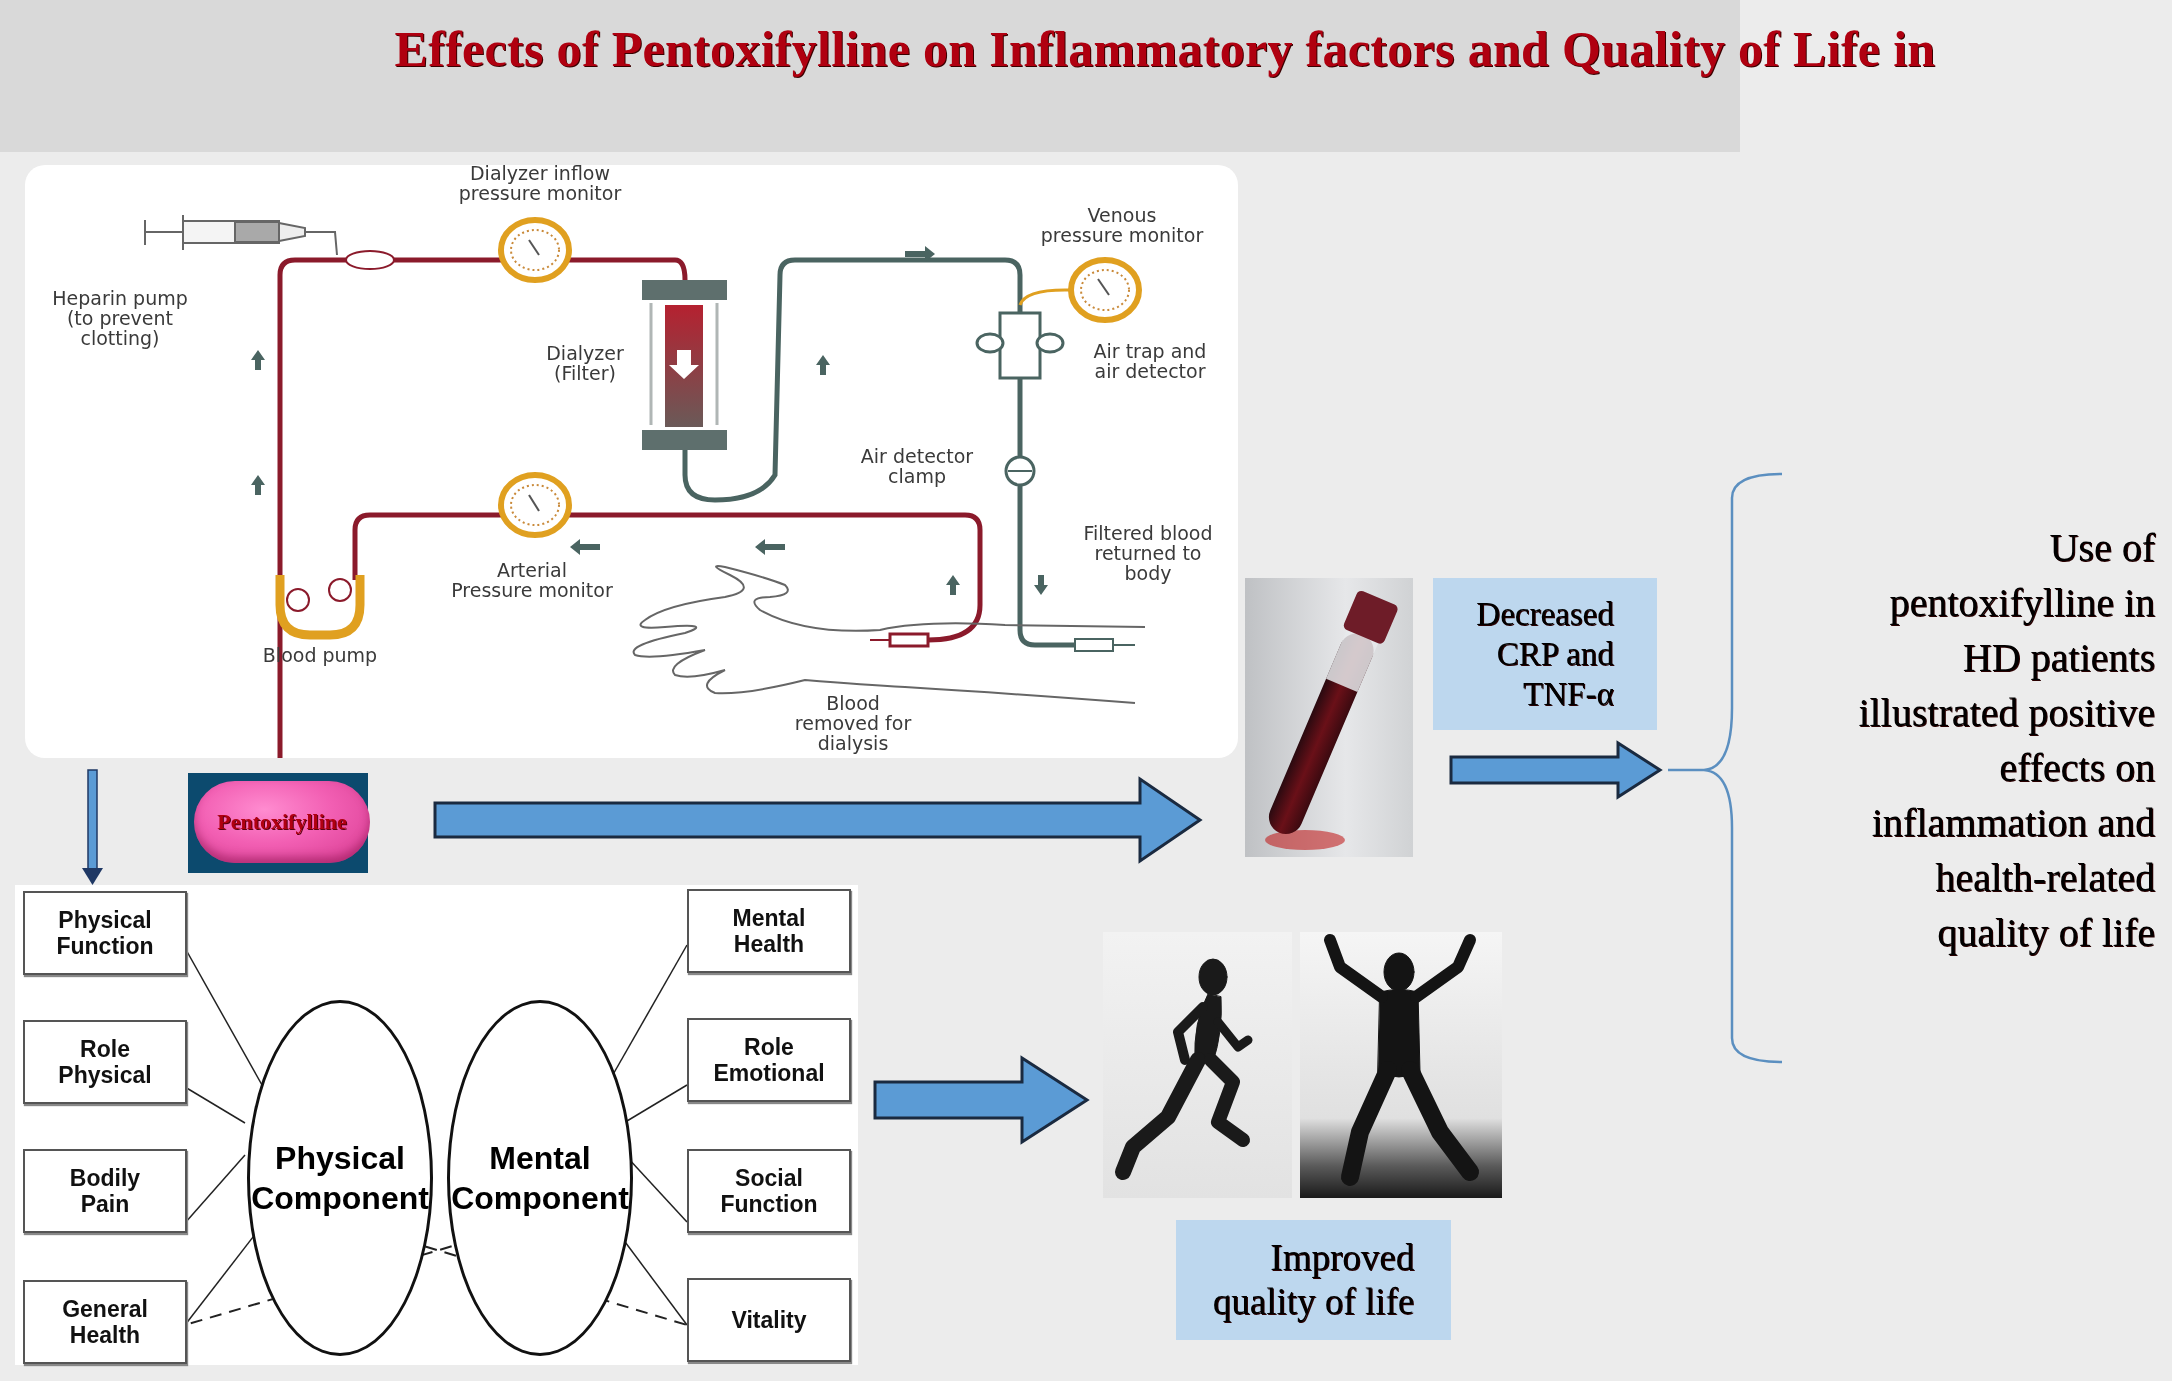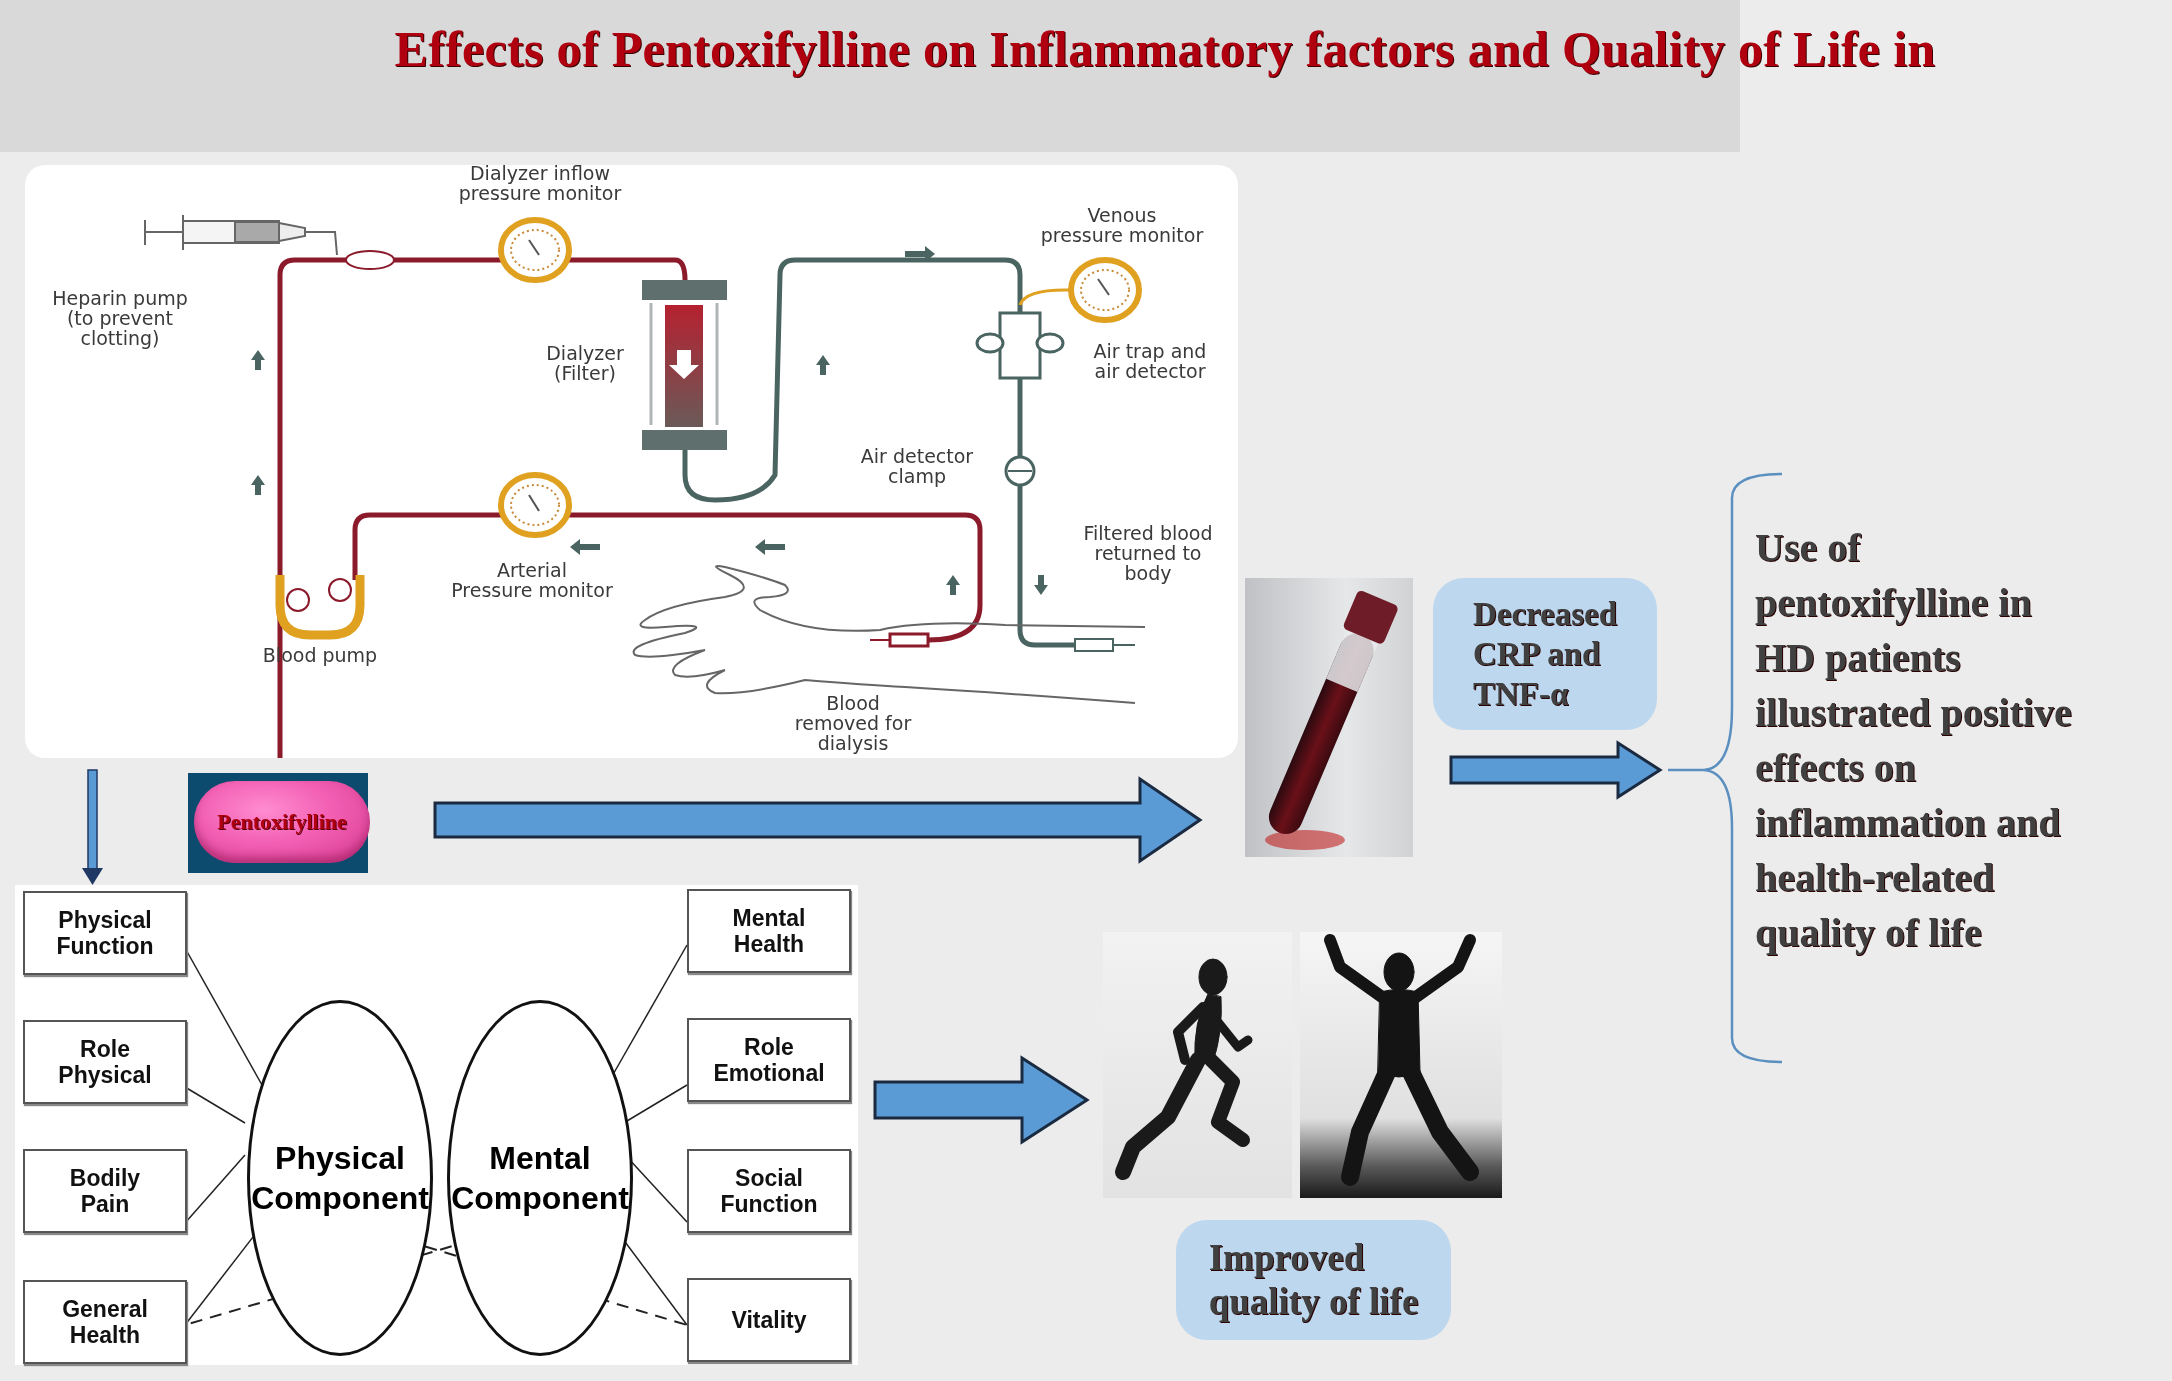--- a/index.html
+++ b/index.html
@@ -14,23 +14,23 @@
   #title2 { top:93px; padding-left:40px; box-sizing:border-box; }
   #dialysis-panel { left:25px; top:165px; width:1213px; height:593px; background:#fff;border-radius:20px; }
   #dialysis-panel svg text { font-family:"DejaVu Sans", sans-serif; font-size:19px; fill:#3a3a3a; }
   #sf36-panel { left:15px; top:885px; width:843px; height:480px; background:#fff; }
   .sf-box { position:absolute; width:160px; height:80px; border:2px solid #555; background:#fff;
         box-shadow:1px 2px 1px #888; display:flex; align-items:center; justify-content:center; text-align:center;
         font-family:"Liberation Sans", sans-serif; font-weight:bold; font-size:23px; line-height:26px; color:#111; white-space:pre-line; }
   .sf-circle { position:absolute; width:180px; height:350px; border:3px solid #111; border-radius:50%;
         background:#fff; display:flex; align-items:center; justify-content:center; text-align:center;
         font-family:"Liberation Sans", sans-serif; font-weight:bold; font-size:32px; line-height:40px; white-space:pre-line; }
-  .red-serif { font-family:"Liberation Serif", serif; font-weight:bold; color:#404040;
-        text-shadow: 1px 1px 0 #2a0000; text-align:left; }
-  .lightblue-box { background:#bdd7ee; display:flex; align-items:center; justify-content:center; white-space:pre-line;border-radius:31px; }
+  .red-serif { font-family:"Liberation Serif", serif; font-weight:normal; color:#000000;
+        text-shadow: 1px 1px 0 #2a0000; text-align:right; }
+  .lightblue-box { background:#bdd7ee; display:flex; align-items:center; justify-content:center; white-space:pre-line; }
   #crp-box { left:1433px; top:578px; width:224px; height:152px; font-size:33px; line-height:40px; }
   #qol-box { left:1176px; top:1220px; width:275px; height:120px; font-size:37px; line-height:44px; }
   #conclusion { left:1755px; top:520px; width:400px; font-size:40px; line-height:55px; white-space:pre-line; }
   #pill { left:188px; top:773px; width:180px; height:100px; background:#0c4a6e; }
   #pill-body { position:absolute; left:6px; top:8px; width:176px; height:82px; border-radius:42px;
         background:radial-gradient(ellipse at 40% 35%, #ff8cd0 0%, #f25fb3 45%, #d6398f 100%);
         box-shadow: inset 0 -6px 8px rgba(140,20,80,0.5); display:flex; align-items:center; justify-content:center; }
   #pill-label { font-family:"Liberation Serif", serif; font-weight:bold; font-size:22px; color:#b00010;
         text-shadow:1px 1px 0 #5a0010; }
   #tube-photo { left:1245px; top:578px; width:168px; height:279px;

